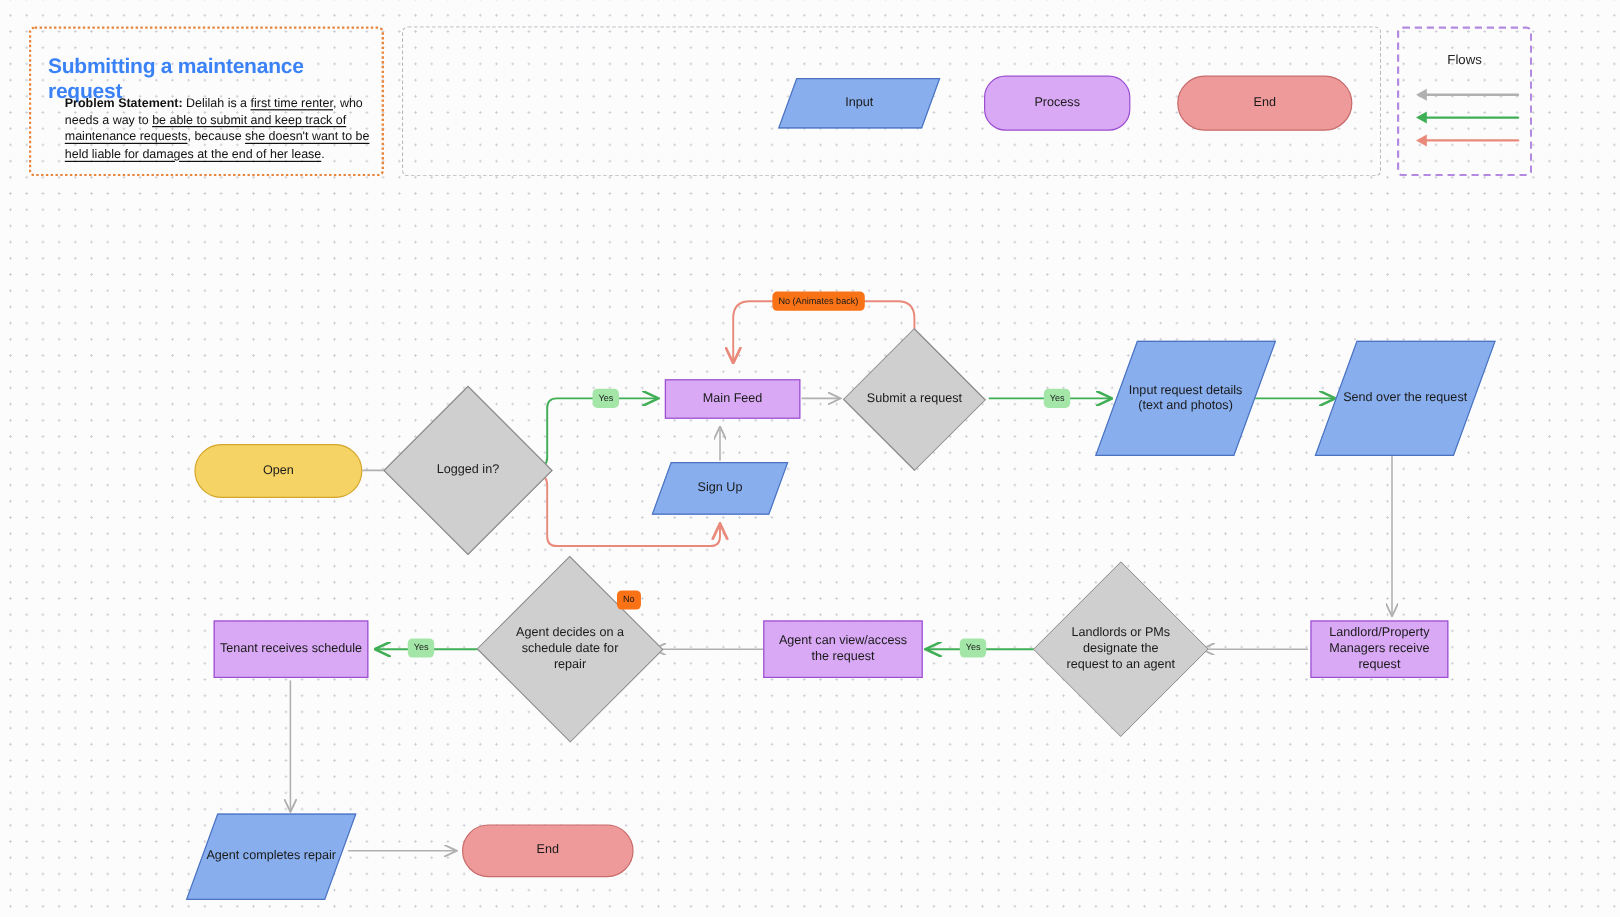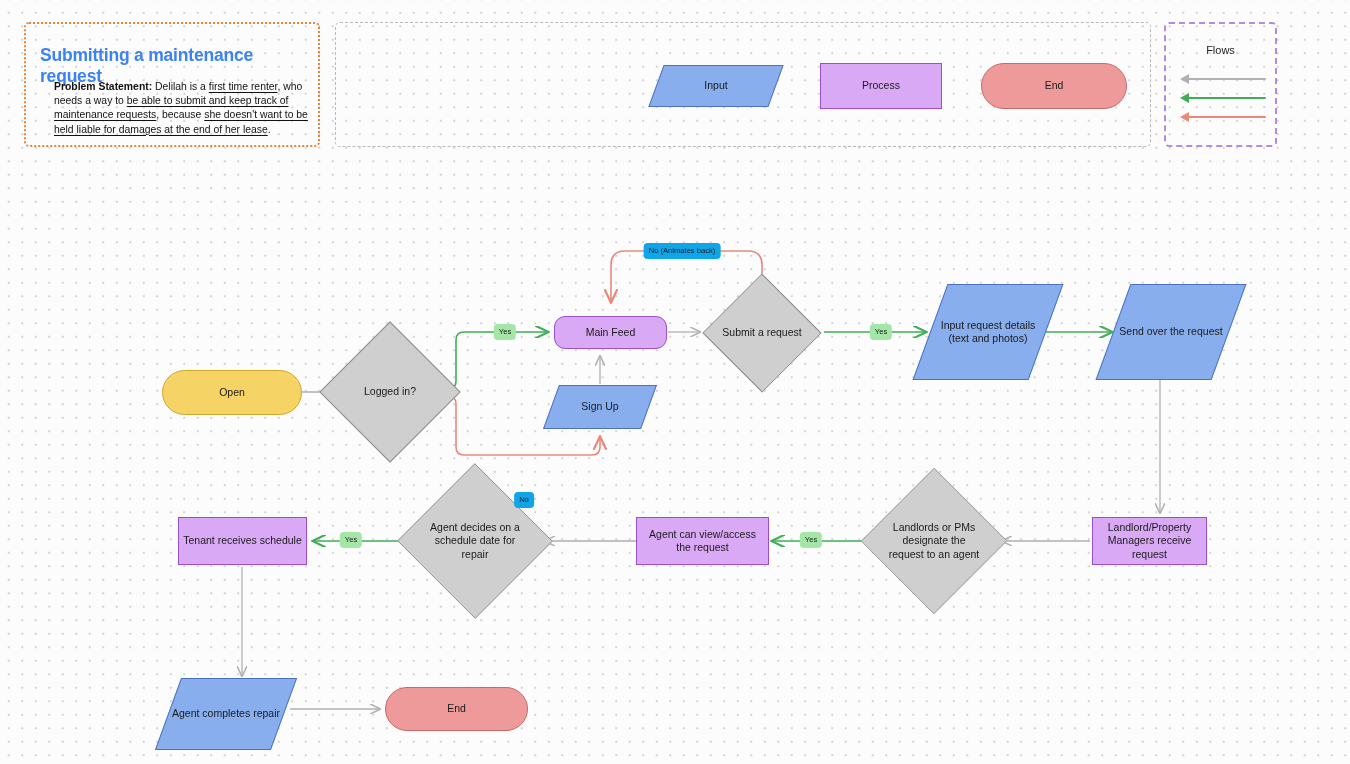--- a/index.html
+++ b/index.html
@@ -84,21 +84,21 @@
     transform:skewX(-20deg);
   }
 
   
   .elabel{
     position:absolute;transform:translate(-50%,-50%);
     font-size:7.6px;line-height:10px;padding:3px 5px;border-radius:4px;
     color:#1a1a1a;white-space:nowrap;z-index:5;
   }
   .elabel.yes{background:#a3e6a8;}
-  .elabel.no{background:#0ea5e9;}
+  .elabel.no{background:#f97316;}
 </style>
 </head>
 <body>
 
 <div class="canvas">
 
   <div class="panel-title">
     <h1>Submitting a maintenance request</h1>
     <div class="problem">
       <b>Problem Statement:</b><span> Delilah is a </span><u>first time renter</u><span>, who needs a way to </span><u>be able to submit and keep track of maintenance requests</u><span>, because </span><u>she doesn't want to be held liable for damages at the end of her lease</u><span>.</span>
@@ -106,21 +106,21 @@
   </div>
 
   <div class="panel-shapes">
 
 
     <div class="node shape-input" style="left:320px;top:42px;width:120px;height:42px;">
       <span class="par"></span>
       <span class="lbl">Input</span>
     </div>
 
-    <div class="node shape-process" style="left:484px;top:40px;width:122px;height:46px;">
+    <div class="node shape-process" style="left:484px;top:40px;width:122px;height:46px;border-radius:18px;">
       <span class="lbl">Process</span>
     </div>
 
     <div class="node shape-end" style="left:645px;top:40px;width:146px;height:46px;">
       <span class="lbl">End</span>
     </div>
   </div>
 
   <div class="panel-flows">
     <div class="flows-title">Flows</div>
@@ -188,21 +188,21 @@
 
   <div class="node shape-start" style="left:162px;top:370px;width:140px;height:45px;">
     <span class="lbl">Open</span>
   </div>
 
   <div class="node shape-decision" style="left:340px;top:342px;width:100px;height:100px;">
     <span class="dia"></span>
     <span class="lbl">Logged in?</span>
   </div>
 
-  <div class="node shape-process" style="left:554px;top:316px;width:113px;height:33px;border-radius:11px;">
+  <div class="node shape-process" style="left:554px;top:316px;width:113px;height:33px;">
     <span class="lbl">Main Feed</span>
   </div>
 
   <div class="node shape-input" style="left:551px;top:385px;width:98px;height:44px;">
     <span class="par"></span>
     <span class="lbl">Sign Up</span>
   </div>
 
   <div class="node shape-decision" style="left:700px;top:294px;width:124px;height:78px;">
     <span class="dia" style="transform:rotate(45deg) scale(0.68,1.08);"></span>

